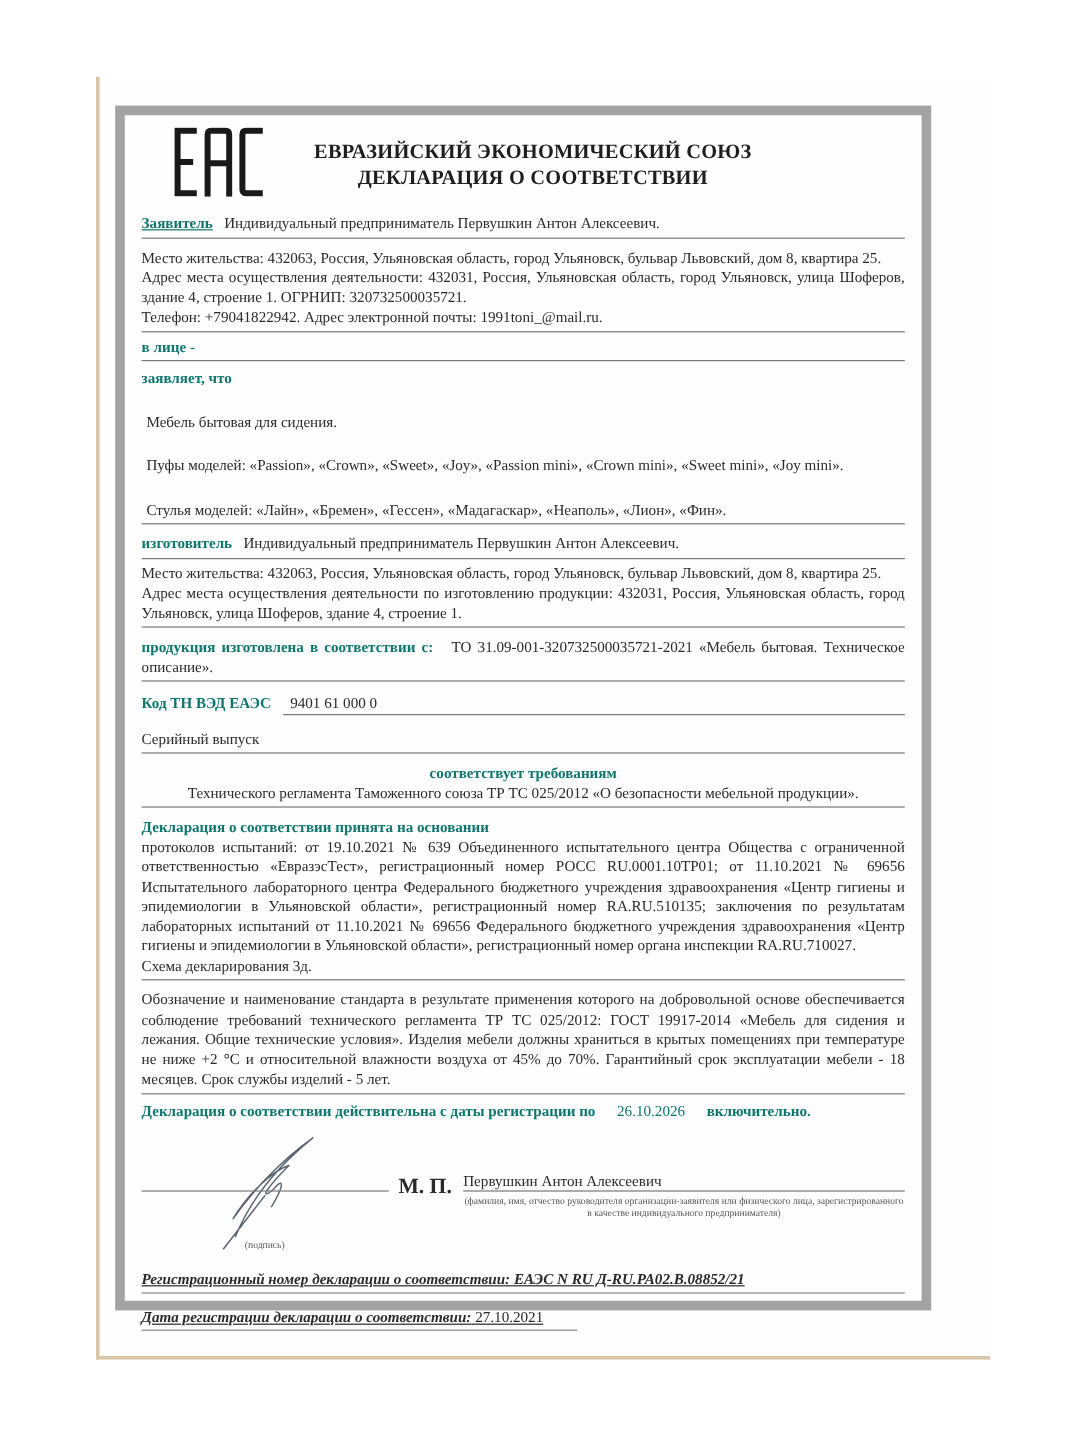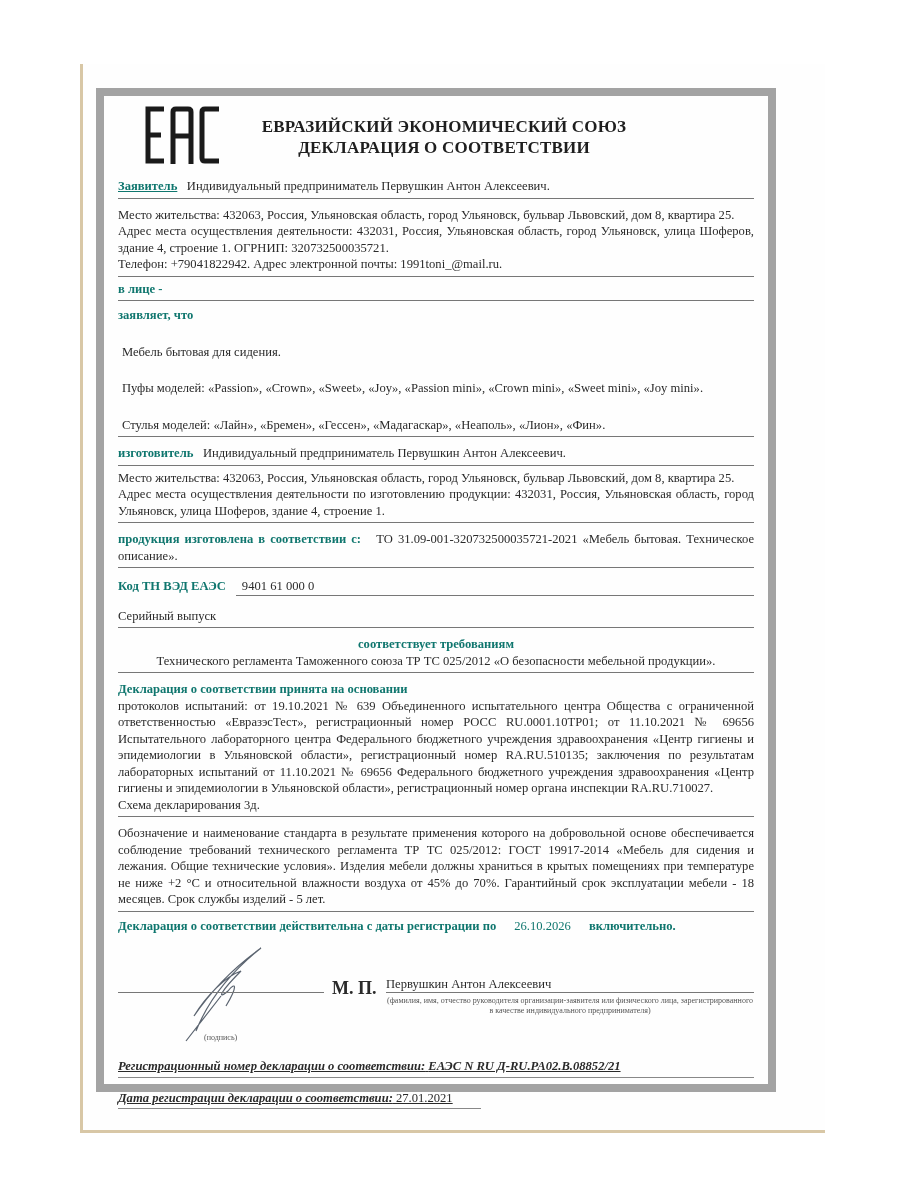--- a/index.html
+++ b/index.html
@@ -136,16 +136,16 @@
       <div class="name-line"></div>
       <div class="name-caption">(фамилия, имя, отчество руководителя организации-заявителя или физического лица, зарегистрированного в качестве индивидуального предпринимателя)</div>
     </div>
 
     <div class="reg">
       <span>Регистрационный номер декларации о соответствии:</span>
       <span>ЕАЭС N RU Д-RU.PA02.B.08852/21</span>
     </div>
     <div class="reg" style="width: 57%;">
       <span>Дата регистрации декларации о соответствии:</span>
-      <span class="v">27.01.2021</span>
+      <span class="v">27.10.2021</span>
     </div>
   </div>
 </div>
 
 </body></html>

